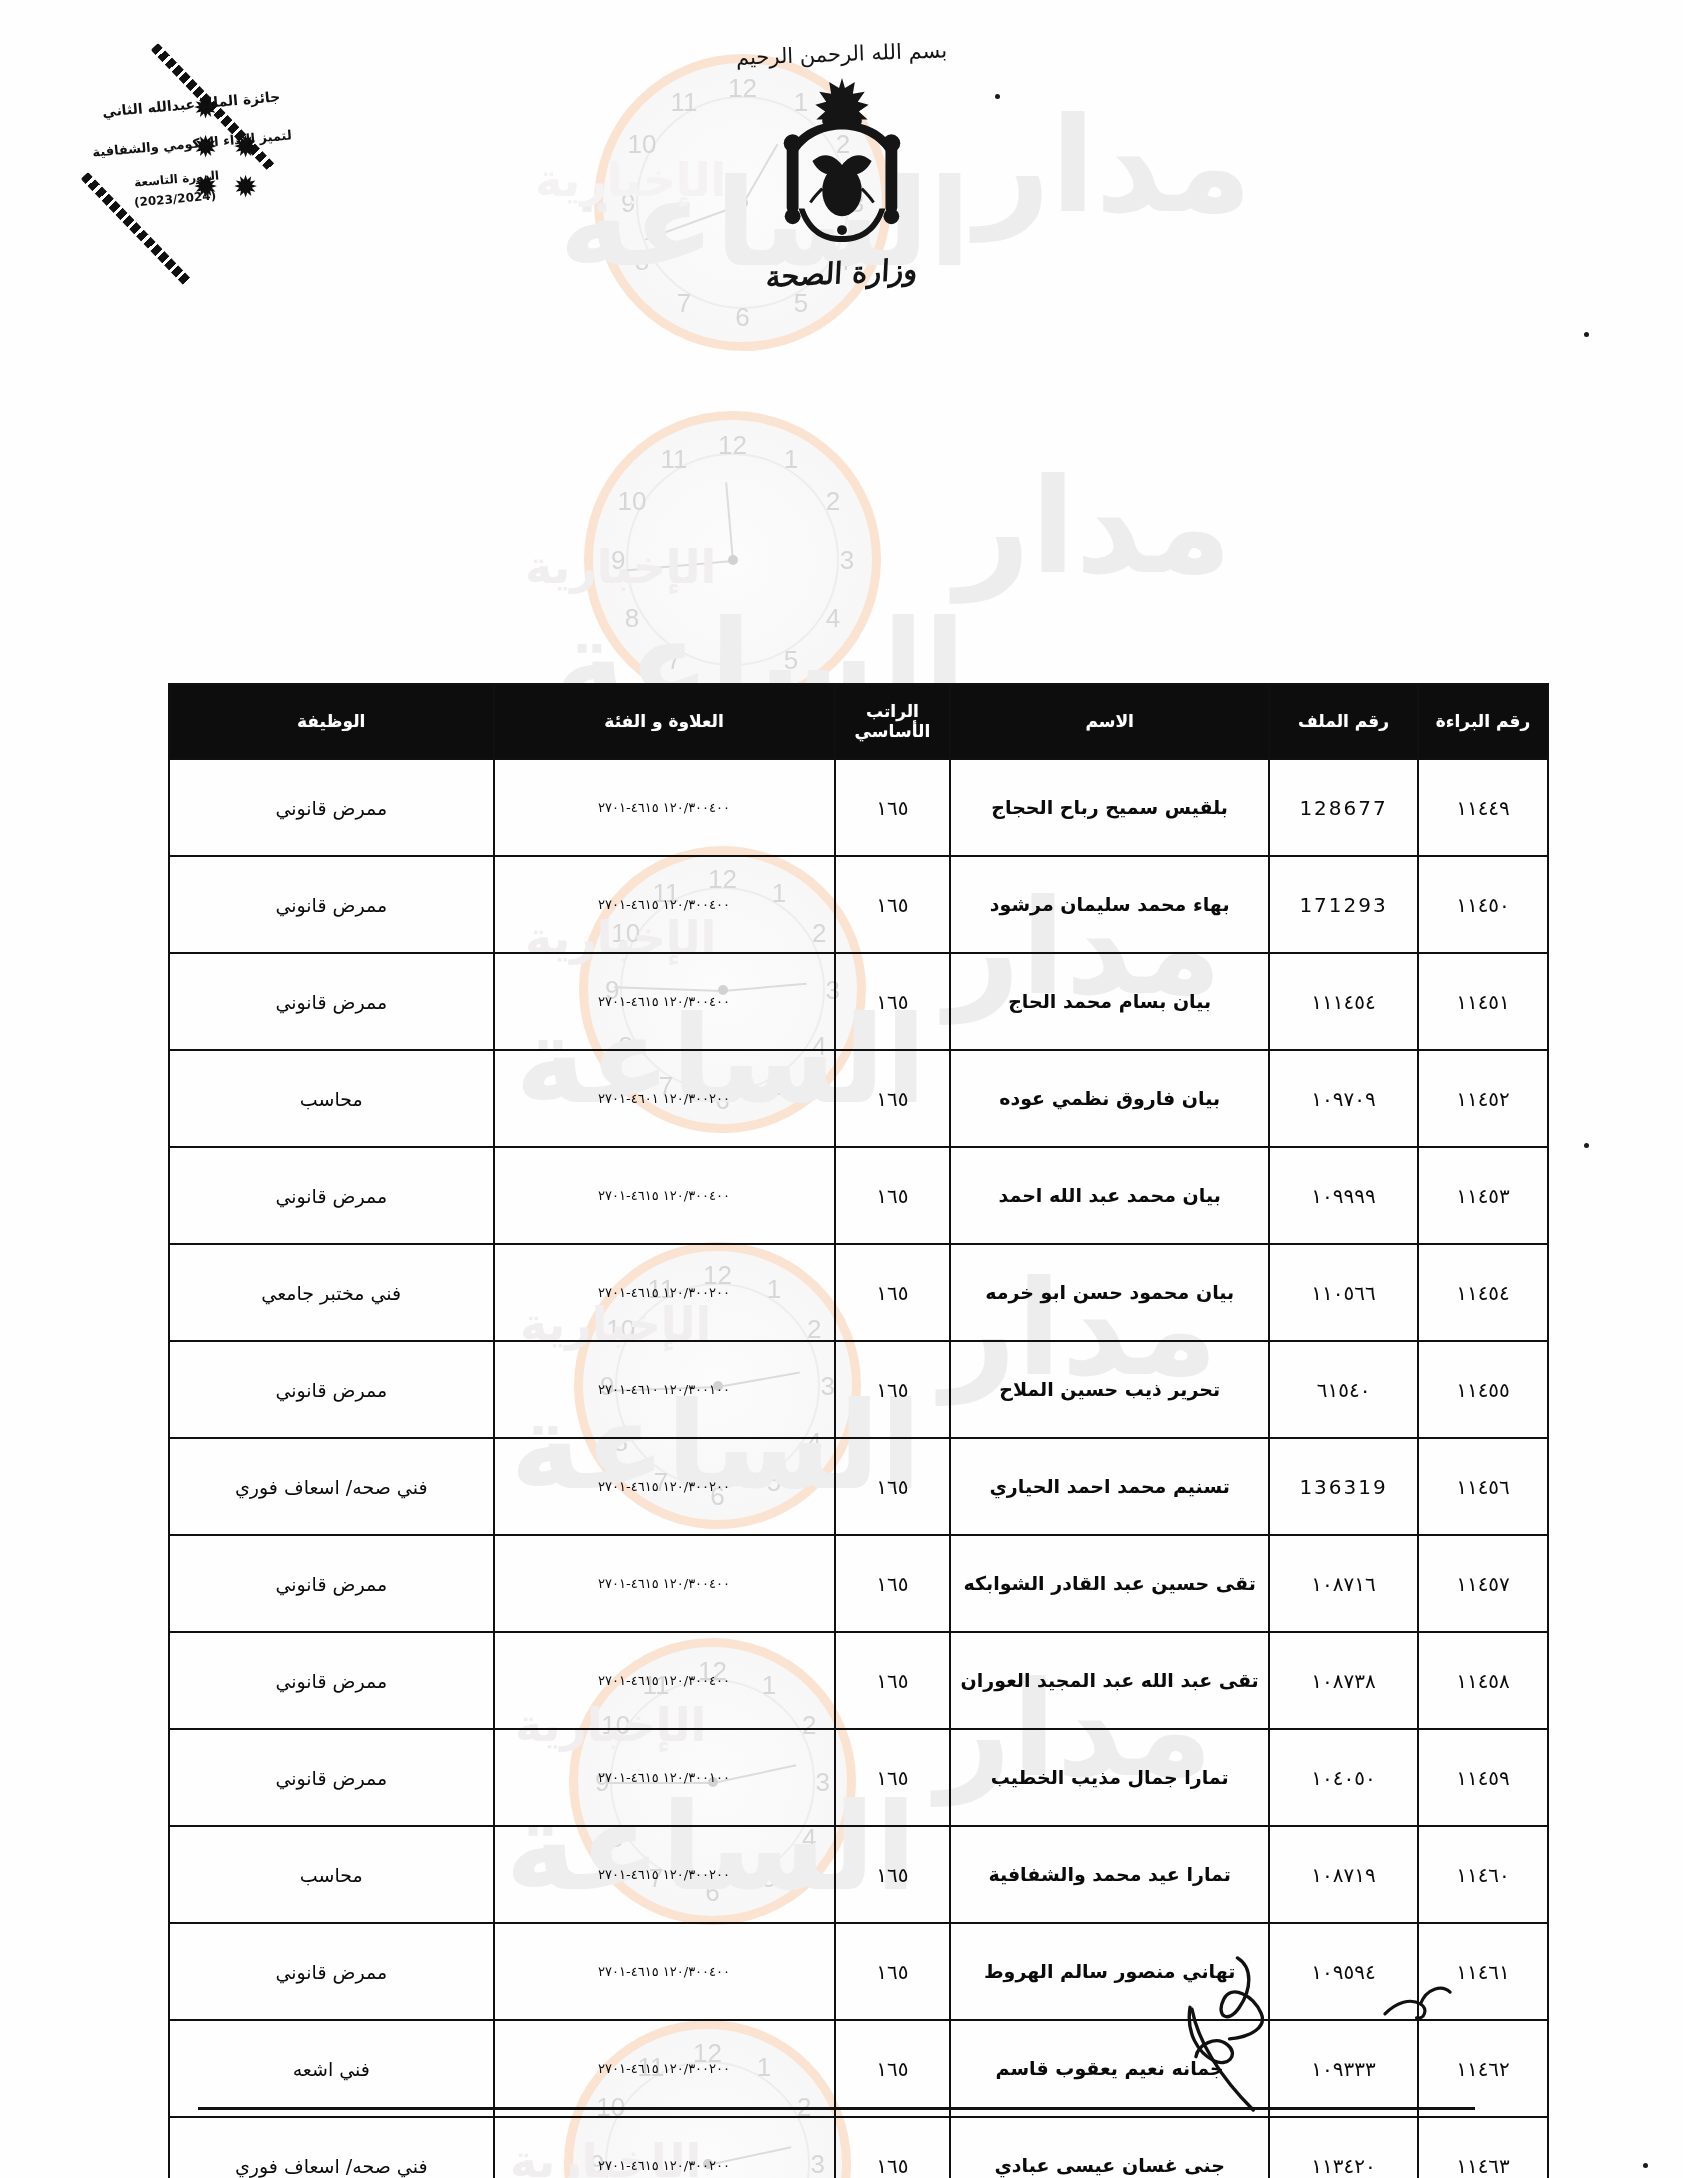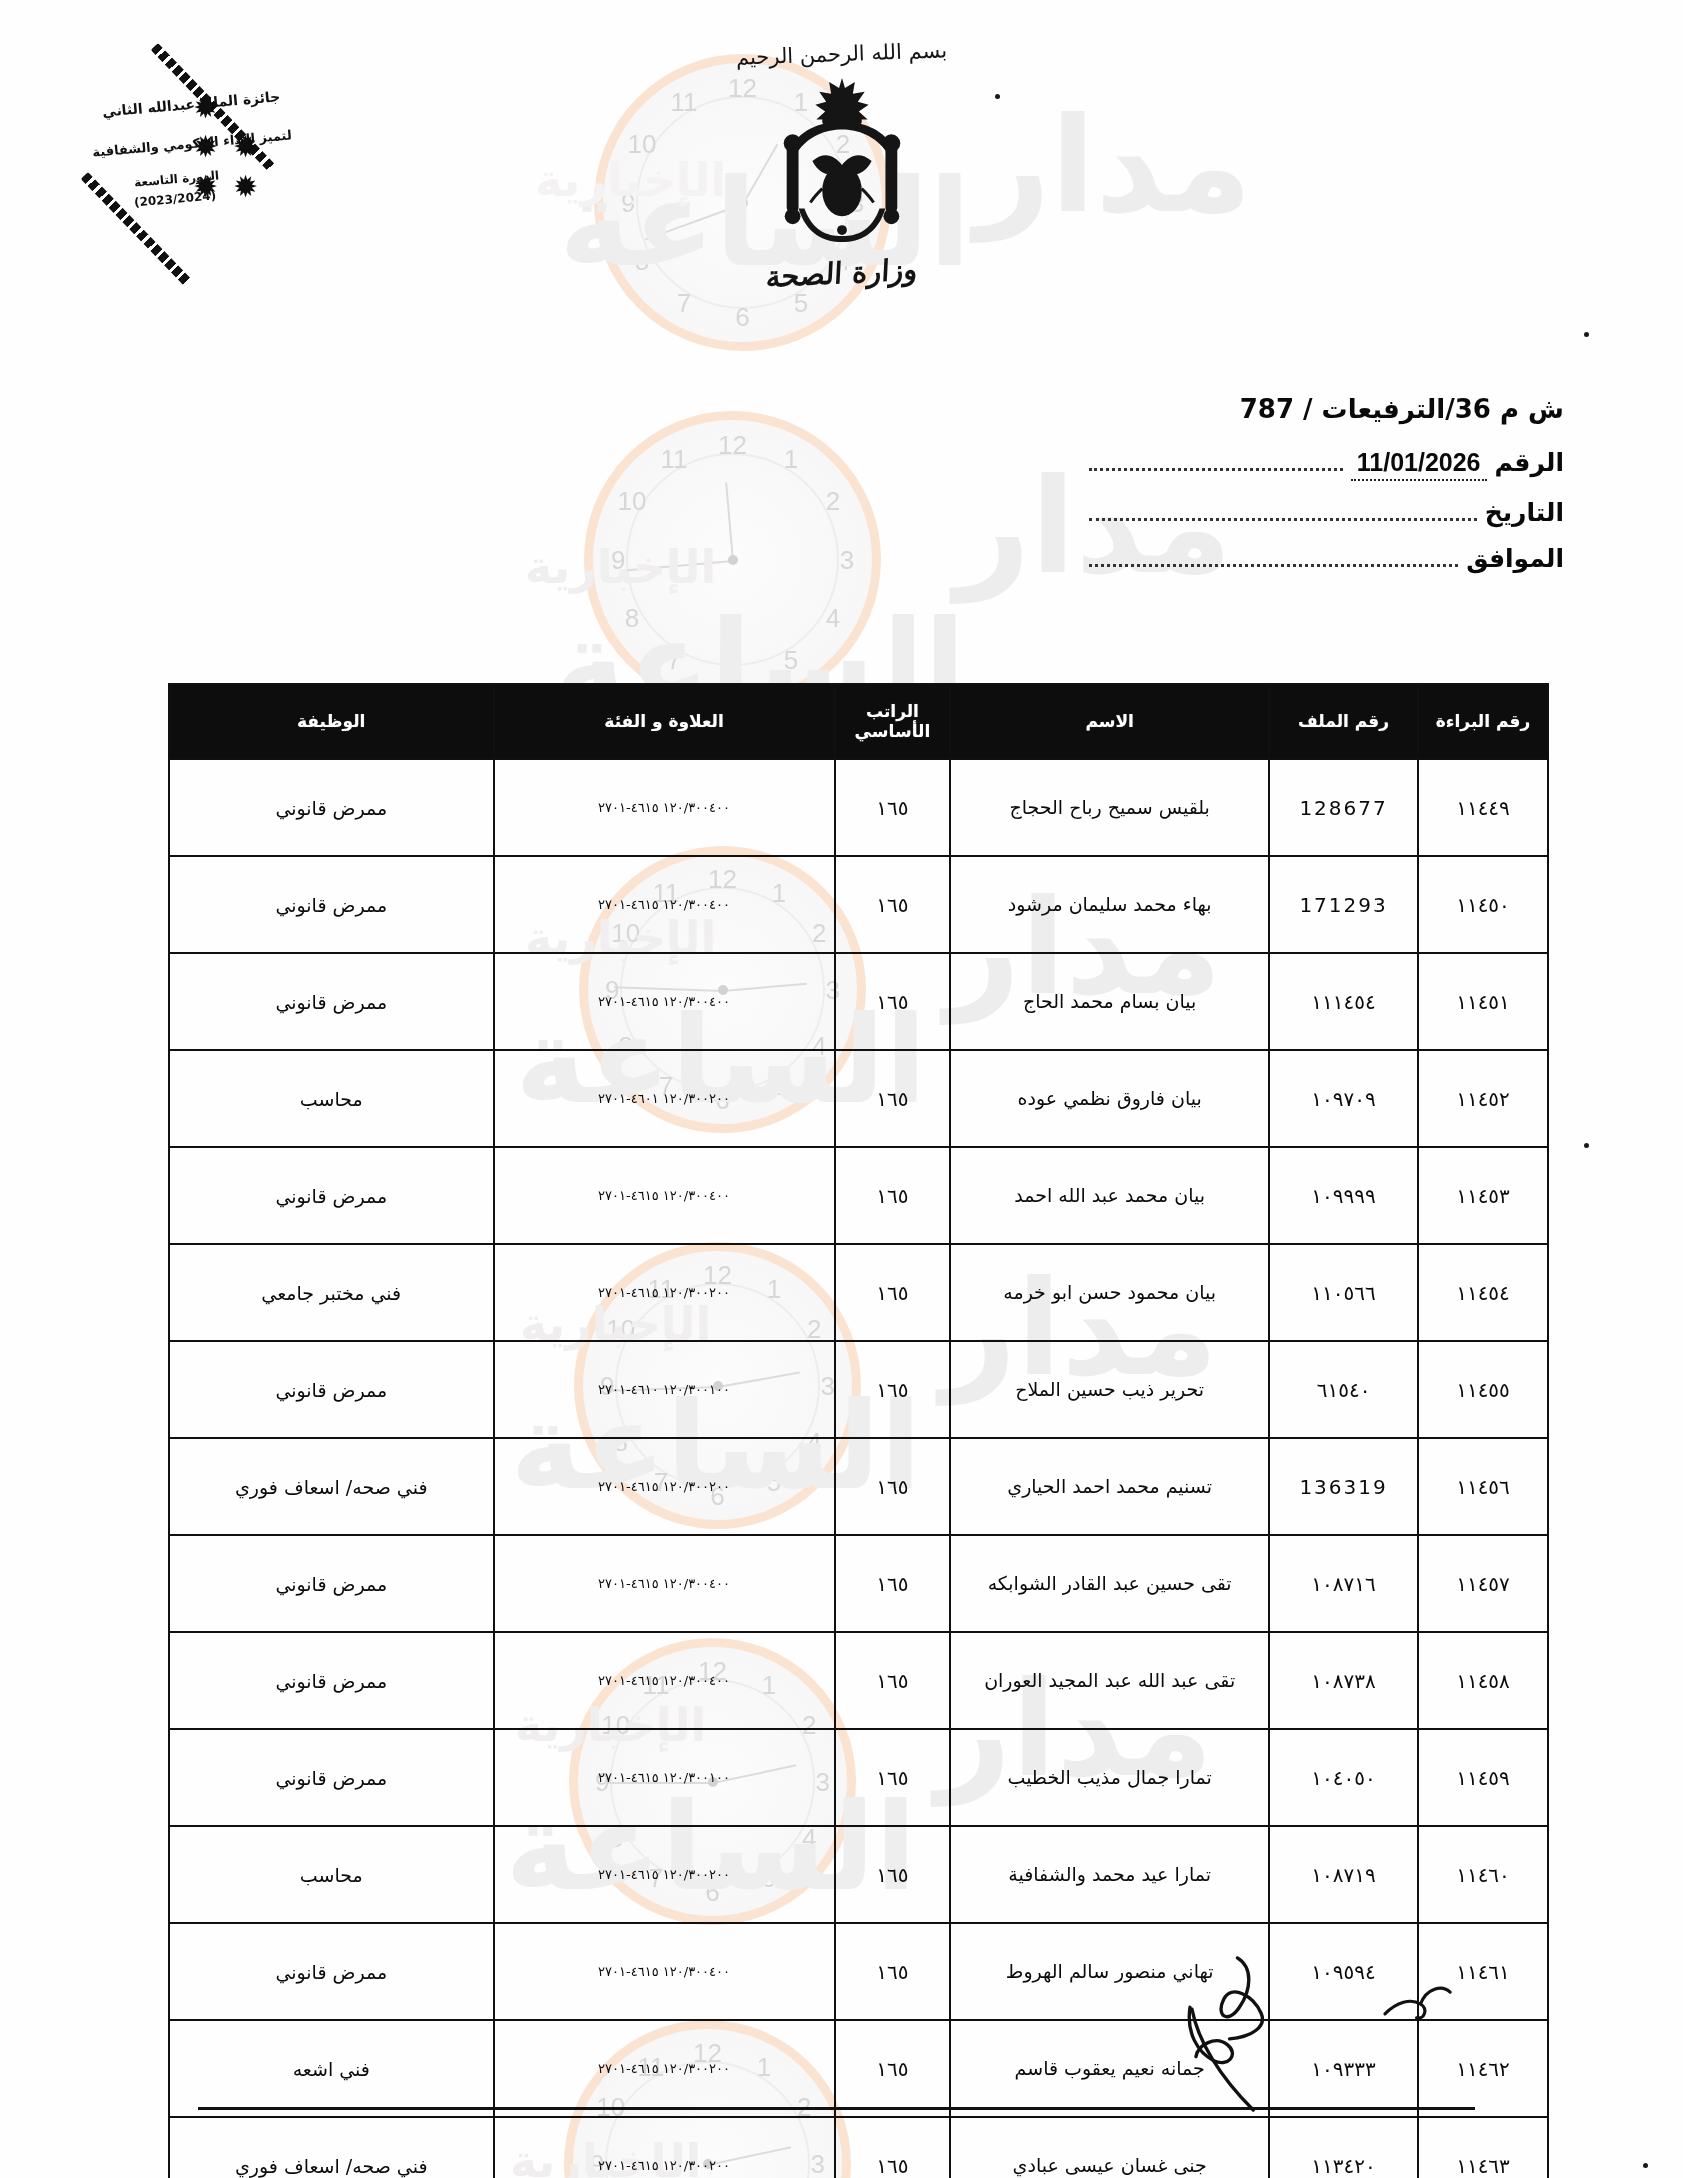--- a/index.html
+++ b/index.html
@@ -224,21 +224,21 @@
     font-family: "DejaVu Sans", sans-serif;
     text-shadow: 0 0 1px rgba(255,255,255,0.4);
   }
   table.main tbody td {
     height: 83px;
     background: transparent;
     font-family: "DejaVu Sans", sans-serif;
   }
   .c-badge   { width: 107px; font-size: 20px; letter-spacing: 2px; }
   .c-file    { width: 124px; font-size: 20px; letter-spacing: 2px; }
-  .c-name    { width: 277px; font-size: 19px; line-height: 1.45; }
+  .c-name    { width: 277px; font-size: 19px; line-height: 1.45; font-weight: bold; }
   .c-salary  { width: 94px;  font-size: 20px; letter-spacing: 2px; }
   .c-alw     { width: 297px; font-size: 13px; letter-spacing: 1px; direction: ltr; }
   .c-job     { width: 282px; font-size: 19px; letter-spacing: 2px; }
 
   .sig {
     position: absolute;
     left: 1168px;
     top: 1950px;
     z-index: 5;
   }
@@ -443,39 +443,20 @@
           <path d="M60 120 C60 120 52 128 48 134 M100 120 C100 120 108 128 112 134" stroke="#151515" stroke-width="3" fill="none"></path>
 
           <path d="M36 140 C44 166 62 174 80 174 C98 174 116 166 124 140 L118 140 C110 162 96 168 80 168 C64 168 50 162 42 140Z"></path>
           <circle cx="80" cy="162" r="5"></circle>
         </g>
       </svg>
     </div>
     <div class="ministry">وزارة الصحة</div>
   </div>
 
-  <div class="ref-block">
-    <div class="ref-title">ش م 36/الترفيعات / 787</div>
-
-    <div class="ref-row">
-      <span class="ref-label">الرقم</span>
-      <span class="ref-value">11/01/2026</span>
-      <span class="ref-dots"></span>
-    </div>
-
-    <div class="ref-row">
-      <span class="ref-label">التاريخ</span>
-      <span class="ref-dots"></span>
-    </div>
-
-    <div class="ref-row">
-      <span class="ref-label">الموافق</span>
-      <span class="ref-dots"></span>
-    </div>
-  </div>
 
   <div class="tbl-wrap">
     <table class="main">
       <thead>
         <tr id="hdr-row">
             <th class="c-badge">رقم البراءة</th>
             <th class="c-file">رقم الملف</th>
             <th class="c-name">الاسم</th>
             <th class="c-salary">الراتب الأساسي</th>
             <th class="c-alw">العلاوة و الفئة</th>

